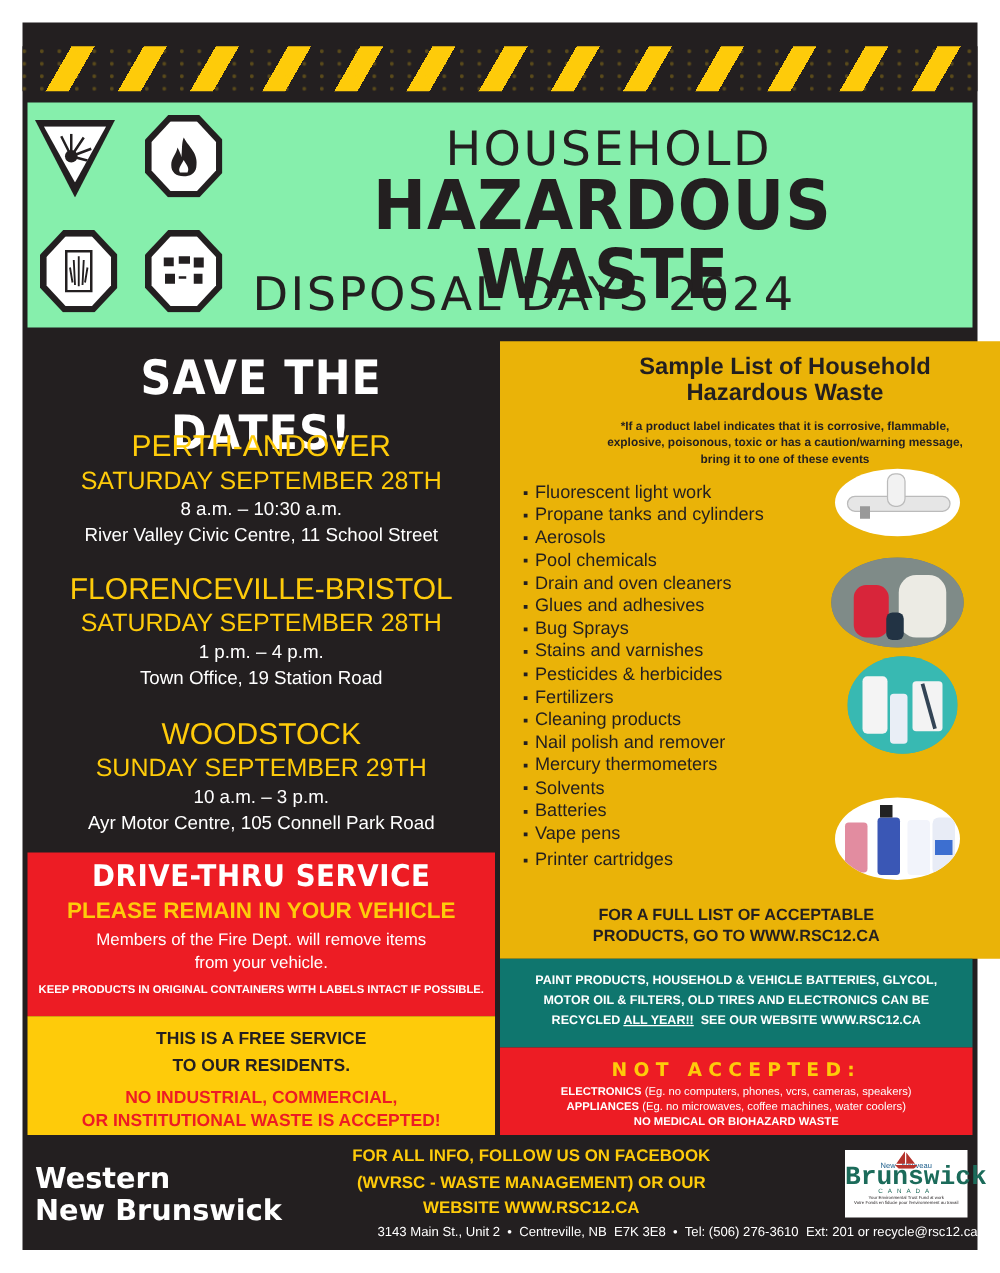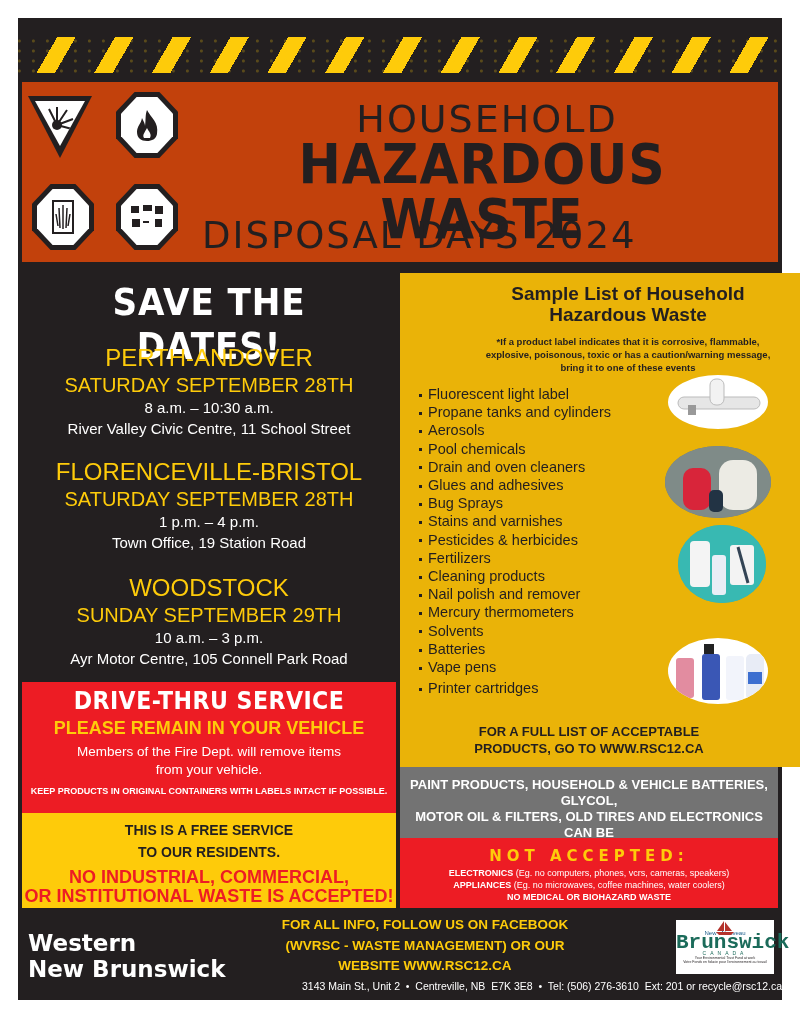--- a/index.html
+++ b/index.html
@@ -9,21 +9,21 @@
   .frame { position: absolute; left: 18px; top: 18px; width: 764px; height: 982px; background: #231f20; }
 
   
   .stripes { position: absolute; left: 18px; top: 37px; width: 764px; height: 36px;
     background: repeating-linear-gradient(120deg, #231f20 0px, #231f20 34px, #fecb0a 34px, #fecb0a 50px);
   }
   .stripes::after { content: ""; position: absolute; inset: 0;
     background: radial-gradient(circle at 10% 40%, rgba(254,203,10,.25) 1px, transparent 2px) 0 0/14px 10px; }
 
   
-  .header { position: absolute; left: 22px; top: 82px; width: 756px; height: 180px; background: #c2410c; }
+  .header { position: absolute; left: 22px; top: 82px; width: 756px; height: 180px; background: #86efac; }
   .icons { position: absolute; left: 6px; top: 10px; width: 165px; height: 165px; }
   .icons .ic { position: absolute; width: 62px; height: 66px; }
   .oct { clip-path: polygon(30% 0,70% 0,100% 30%,100% 70%,70% 100%,30% 100%,0 70%,0 30%); background: #231f20; }
   .oct-in { position: absolute; inset: 5px; clip-path: polygon(30% 0,70% 0,100% 30%,100% 70%,70% 100%,30% 100%,0 70%,0 30%); background: #fff; display: flex; align-items: center; justify-content: center; }
   .tri { clip-path: polygon(0 0,100% 0,50% 100%); background: #231f20; }
   .tri-in { position: absolute; left: 7px; top: 5px; right: 7px; bottom: 12px; clip-path: polygon(0 0,100% 0,50% 100%); background: #fff; display:flex; justify-content:center; padding-top:6px; }
 
   .h-line1 { position: absolute; left: 180px; top: 15px; width: 570px; text-align: center; font-size: 38px; letter-spacing: 2px; color: #231f20; font-family: "DejaVu Sans", sans-serif; font-weight: normal; }
   .h-line2 { position: absolute; left: 160px; top: 55px; width: 600px; text-align: center; font-size: 55px; font-weight: 900; letter-spacing: 1px; color: #231f20; font-family: "DejaVu Sans", sans-serif; transform: scaleX(0.92); line-height: 1; }
   .h-line3 { position: absolute; left: 180px; top: 132px; width: 570px; text-align: left; font-size: 37px; letter-spacing: 2px; color: #231f20; font-family: "DejaVu Sans", sans-serif; }
@@ -37,34 +37,34 @@
 
   
   .drive { position: absolute; left: 22px; top: 682px; width: 374px; height: 131px; background: #ed1c24; text-align: center; }
   .drive .t1 { color: #fff; font-size: 24px; font-weight: 900; margin-top: 5px; font-family: "DejaVu Sans", sans-serif; transform: scaleX(0.92); letter-spacing: 0.5px; }
   .drive .t2 { color: #fecb0a; font-size: 18px; font-weight: bold; margin-top: 3px; }
   .drive .t3 { color: #fff; font-size: 13.5px; line-height: 18px; margin-top: 4px; }
   .drive .t4 { color: #fff; font-size: 9px; font-weight: bold; margin-top: 7px; }
 
   .free { position: absolute; left: 22px; top: 813px; width: 374px; height: 95px; background: #fecb0a; text-align: center; }
   .free .f1 { color: #231f20; font-size: 14px; font-weight: bold; line-height: 22px; margin-top: 6px; }
-  .free .f2 { color: #ed1c24; font-size: 18px; font-weight: bold; line-height: 19px; margin-top: 5px; }
+  .free .f2 { color: #ed1c24; font-size: 14px; font-weight: bold; line-height: 19px; margin-top: 5px; }
 
   
   .sample { position: absolute; left: 400px; top: 273px; width: 456px; height: 494px; background: #eab308; }
   .sample .s-title { text-align: center; font-size: 19px; font-weight: bold; color: #231f20; line-height: 21px; margin-top: 10px; }
   .sample .s-note { text-align: center; font-size: 9.5px; font-weight: bold; color: #231f20; line-height: 13px; margin: 10px 20px 0; }
   .sample ul { list-style: none; position: absolute; left: 19px; top: 112px; }
   .sample li { font-size: 14.5px; color: #231f20; line-height: 18.2px; }
   .sample li .b { display: inline-block; width: 3px; height: 3px; background: #231f20; margin-right: 6px; vertical-align: middle; }
   .sample li.last { margin-top: 3px; }
   .photo { position: absolute; border-radius: 50%; overflow: hidden; }
   .fullList { position: absolute; left: 0; top: 450px; width: 378px; text-align: center; font-size: 13px; font-weight: bold; color: #231f20; line-height: 17px; }
 
-  .recycle { position: absolute; left: 400px; top: 767px; width: 378px; height: 71px; background: #737373; text-align: center; color: #fff; font-size: 13px; font-weight: bold; line-height: 16px; padding-top: 10px; }
+  .recycle { position: absolute; left: 400px; top: 767px; width: 378px; height: 71px; background: #0f766e; text-align: center; color: #fff; font-size: 10px; font-weight: bold; line-height: 16px; padding-top: 10px; }
   .recycle u { text-decoration: underline; }
 
   .notacc { position: absolute; left: 400px; top: 838px; width: 378px; height: 70px; background: #ed1c24; text-align: center; color: #fff; }
   .notacc .n1 { color: #fecb0a; font-size: 15px; font-weight: 900; letter-spacing: 5px; margin-top: 9px; font-family: "DejaVu Sans", sans-serif; }
   .notacc .n2 { font-size: 9px; line-height: 12px; margin-top: 2px; }
   .notacc .n2 b { font-weight: bold; }
 
   
   .footer { position: absolute; left: 18px; top: 910px; width: 764px; height: 90px; }
   .brand { position: absolute; left: 10px; top: 20px; color: #fff; font-size: 23px; font-weight: bold; line-height: 26px; font-family: "DejaVu Sans", sans-serif; }
@@ -172,21 +172,21 @@
   <div class="s-title">
     <div>Sample List of Household</div>
     <div>Hazardous Waste</div>
   </div>
   <div class="s-note">
     <div>*If a product label indicates that it is corrosive, flammable,</div>
     <div>explosive, poisonous, toxic or has a caution/warning message,</div>
     <div>bring it to one of these events</div>
   </div>
   <ul>
-    <li><span class="b"></span><span>Fluorescent light label</span></li>
+    <li><span class="b"></span><span>Fluorescent light work</span></li>
     <li><span class="b"></span><span>Propane tanks and cylinders</span></li>
     <li><span class="b"></span><span>Aerosols</span></li>
     <li><span class="b"></span><span>Pool chemicals</span></li>
     <li><span class="b"></span><span>Drain and oven cleaners</span></li>
     <li><span class="b"></span><span>Glues and adhesives</span></li>
     <li><span class="b"></span><span>Bug Sprays</span></li>
     <li><span class="b"></span><span>Stains and varnishes</span></li>
     <li><span class="b"></span><span>Pesticides &amp; herbicides</span></li>
     <li><span class="b"></span><span>Fertilizers</span></li>
     <li><span class="b"></span><span>Cleaning products</span></li>

